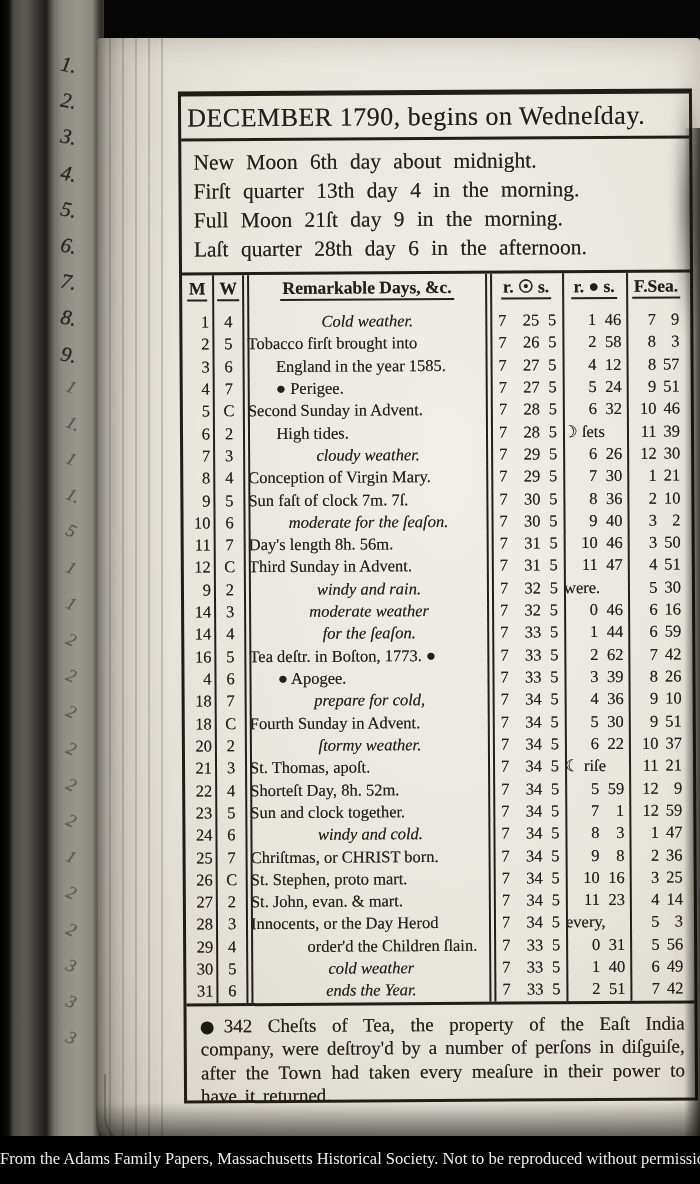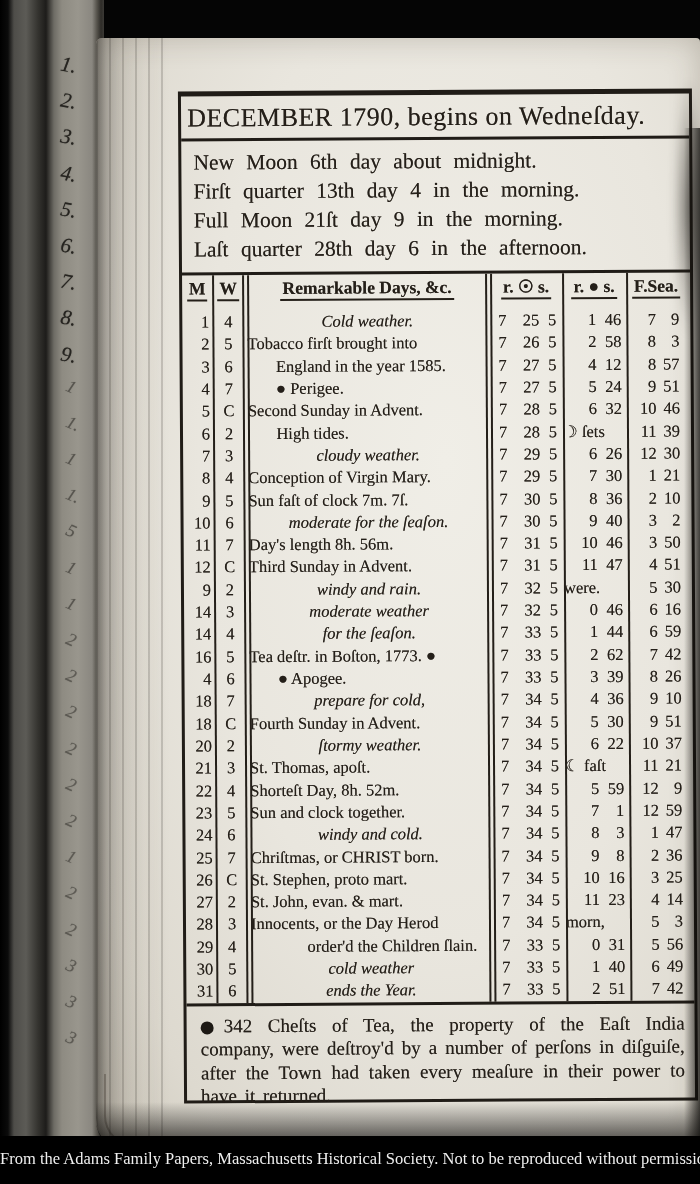--- a/index.html
+++ b/index.html
@@ -582,21 +582,21 @@
 
   <div class="trow">
     <span class="c-m">21</span>
     <span class="c-w">3</span>
     <span class="c-day al-left st-roman">St. Thomas, apoſt.</span>
     <span class="c-sun split">
                 <span>7</span>
                 <span>34</span>
                 <span>5</span>
               </span>
-    <span class="c-moon word">☾ faſt</span>
+    <span class="c-moon word">☾ riſe</span>
     <span class="c-fsea split">
                 <span>11</span>
                 <span>21</span>
               </span>
   </div>
 
   <div class="trow">
     <span class="c-m">22</span>
     <span class="c-w">4</span>
     <span class="c-day al-left st-roman">Shorteſt Day, 8h. 52m.</span>
@@ -712,21 +712,21 @@
 
   <div class="trow">
     <span class="c-m">28</span>
     <span class="c-w">3</span>
     <span class="c-day al-left st-roman">Innocents, or the Day Herod</span>
     <span class="c-sun split">
                 <span>7</span>
                 <span>34</span>
                 <span>5</span>
               </span>
-    <span class="c-moon word">morn,</span>
+    <span class="c-moon word">every,</span>
     <span class="c-fsea split">
                 <span>5</span>
                 <span>3</span>
               </span>
   </div>
 
   <div class="trow">
     <span class="c-m">29</span>
     <span class="c-w">4</span>
     <span class="c-day al-indent2 st-roman">order'd the Children ſlain.</span>

